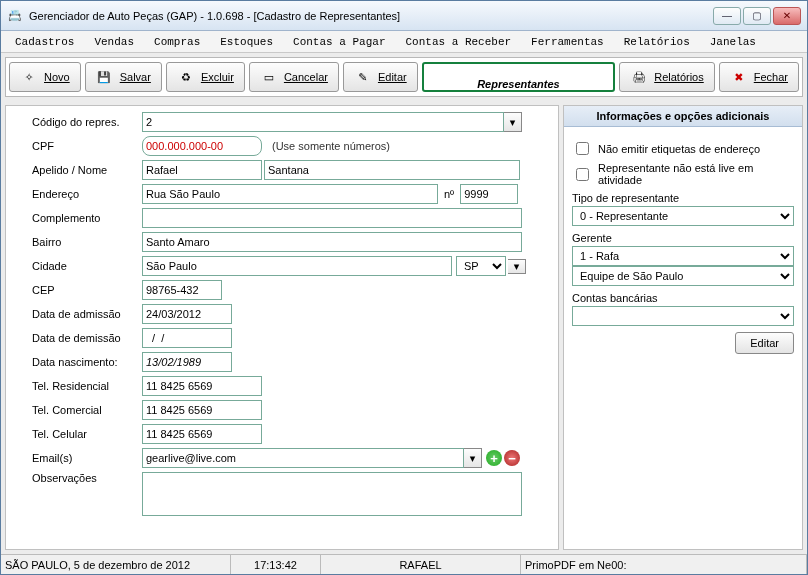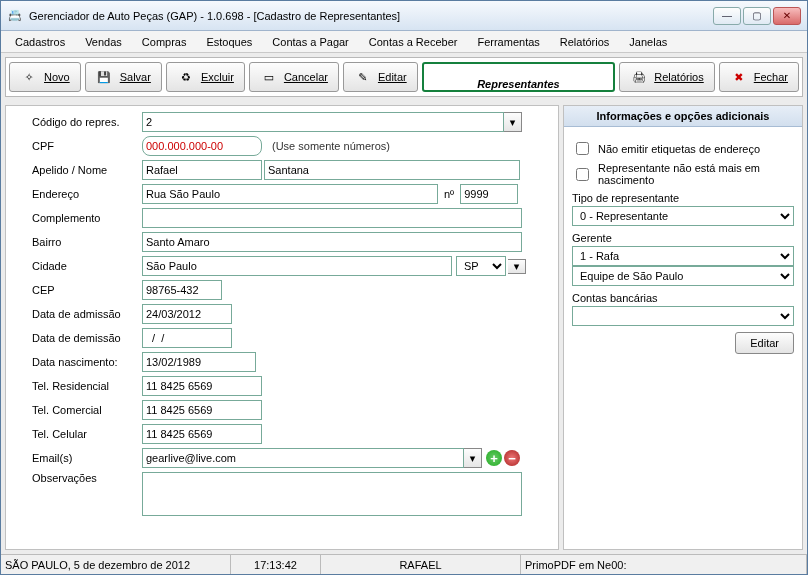--- a/index.html
+++ b/index.html
@@ -5,21 +5,21 @@
   * { box-sizing: border-box; font-family: Tahoma, Arial, sans-serif; font-size: 11px; }
   body { margin:0; background:#d8d8d8; }
   .window { width:808px; height:575px; margin:0; background:#ececec; border:1px solid #5a7ca0; box-shadow:0 0 6px rgba(0,0,0,.3); display:flex; flex-direction:column; }
   .titlebar { height:30px; background:linear-gradient(#f6f9fd,#d7e4f2); display:flex; align-items:center; padding:0 6px; border-bottom:1px solid #a0b4cc; }
   .titlebar .icon { width:16px;height:16px;margin-right:6px;display:flex;align-items:center;justify-content:center; }
   .titlebar .title { flex:1; color:#000; }
   .winbtns { display:flex; gap:2px; }
   .winbtn { width:28px;height:18px;border:1px solid #8aa;border-radius:3px;background:linear-gradient(#fdfdfd,#e0eaf4);display:flex;align-items:center;justify-content:center;font-size:10px;color:#334;cursor:pointer; }
   .winbtn.close { background:linear-gradient(#f7bcbc,#d96a6a);color:#600;border-color:#b55; }
   .menubar { height:22px; background:#f4f4f4; display:flex; align-items:center; padding:0 6px; gap:4px; border-bottom:1px solid #c9c9c9; }
-  .menubar span { padding:2px 8px; cursor:default; }
+  .menubar span { padding:2px 8px; cursor:default;font-family:Liberation Mono, monospace; }
   .toolbar { height:40px; background:#fff; border:1px solid #b8b8b8; margin:4px; display:flex; align-items:center; padding:3px; gap:4px; }
   .tbtn { height:30px; border:1px solid #999; border-radius:3px; background:linear-gradient(#fdfdfd,#e4e4e4); padding:0 10px; display:flex; align-items:center; gap:6px; cursor:pointer; }
   .tbtn .ico { width:18px;height:18px;display:flex;align-items:center;justify-content:center; }
   .tbtn u { text-decoration:underline; }
   .titlebox { flex:1; height:30px; border:2px solid #15803d; border-radius:3px; background:#fff; display:flex; align-items:flex-end; justify-content:center; font-size:18px; font-weight:bold; font-style:italic; }
   .content { flex:1; display:flex; padding:4px; gap:4px; overflow:hidden;}
   .left { flex:1.15; background:#fff; border:1px solid #c0c0c0; padding:6px 26px; overflow:auto;}
   .right { width:240px; background:#fff; border:1px solid #c0c0c0; padding:0; display:flex; flex-direction:column;}
   .right .head { background:linear-gradient(#e7eef7,#d2dfee); border-bottom:1px solid #a7bcd4; text-align:center; font-weight:bold; padding:4px 2px;}
   .right .body { padding:8px; flex:1; }
@@ -162,21 +162,21 @@
         <input type="text" style="width: 90px;" value="24/03/2012">
         </div>
 
       <div class="row">
           <span class="lbl">Data de demissão</span>
         <input type="text" style="width: 90px;" value="  /  /">
         </div>
 
       <div class="row">
           <span class="lbl">Data nascimento:</span>
-        <input type="text" style="width: 114px;" value="13/02/1989">
+        <input type="text" style="width: 90px; font-style: italic;" value="13/02/1989">
         </div>
 
       <div class="row">
           <span class="lbl">Tel. Residencial</span>
         <input type="text" style="width: 120px;" value="11 8425 6569">
         </div>
 
       <div class="row">
           <span class="lbl">Tel. Comercial</span>
         <input type="text" style="width: 120px;" value="11 8425 6569">
@@ -205,21 +205,21 @@
 
     <div class="right">
       <div class="head">Informações e opções adicionais</div>
       <div class="body">
         <label class="chk">
             <input type="checkbox" style="">
             <span>Não emitir etiquetas de endereço</span>
           </label>
         <label class="chk">
             <input type="checkbox" style="">
-            <span>Representante não está mais em nascimento</span>
+            <span>Representante não está live em atividade</span>
           </label>
 
         <div class="sidelbl">Tipo de representante</div>
         <select><option>0 - Representante</option></select>
 
         <div class="sidelbl">Gerente</div>
         <select><option>1 - Rafa</option></select>
 
         <select><option>Equipe de São Paulo</option></select>
 

